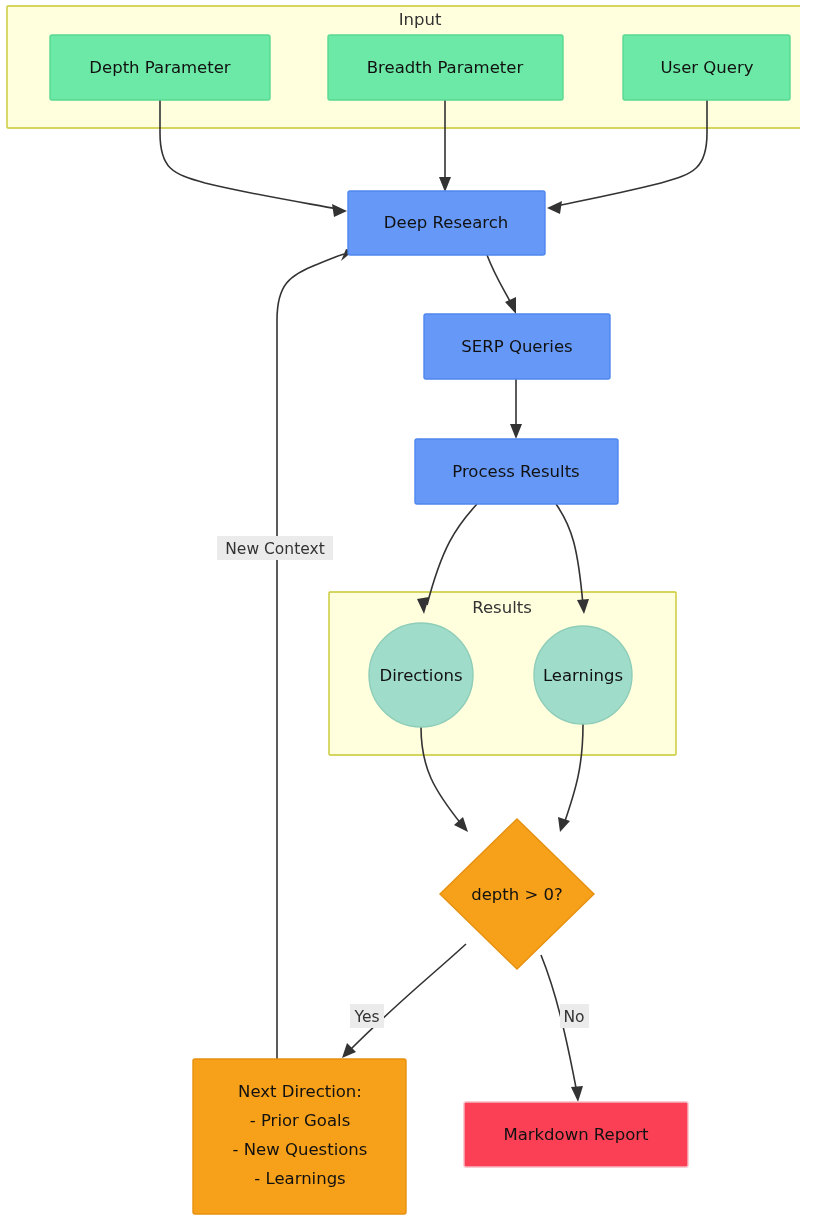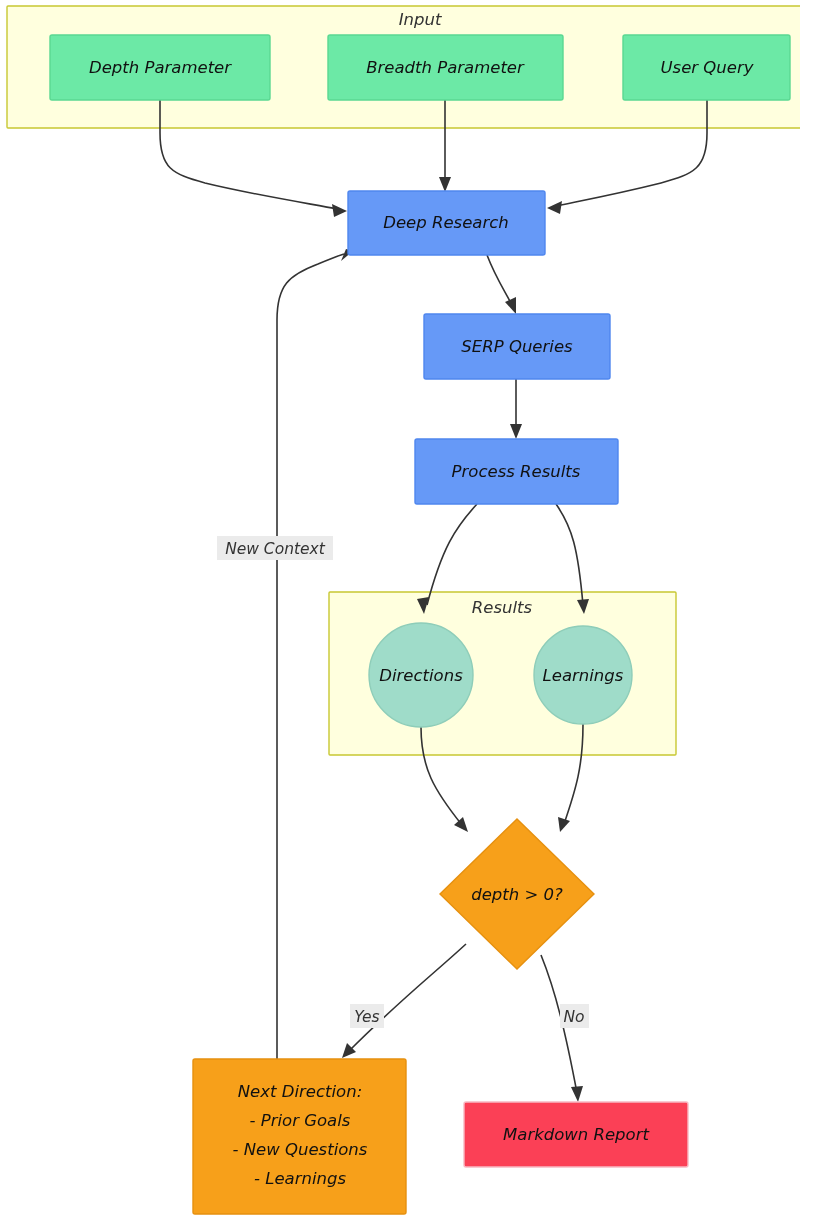--- a/index.html
+++ b/index.html
@@ -9,21 +9,20 @@
   }
   body {
     font-family: "DejaVu Sans", "Liberation Sans", sans-serif;
   }
   #canvas {
     position: relative;
     width: 800px;
     height: 1218px;
     background: #ffffff;
     overflow: hidden;
-    font-style: italic;
   }
   svg.layer {
     position: absolute;
     left: 0;
     top: 0;
     width: 836px;
     height: 1218px;
   }
   .edge-path {
     fill: none;

